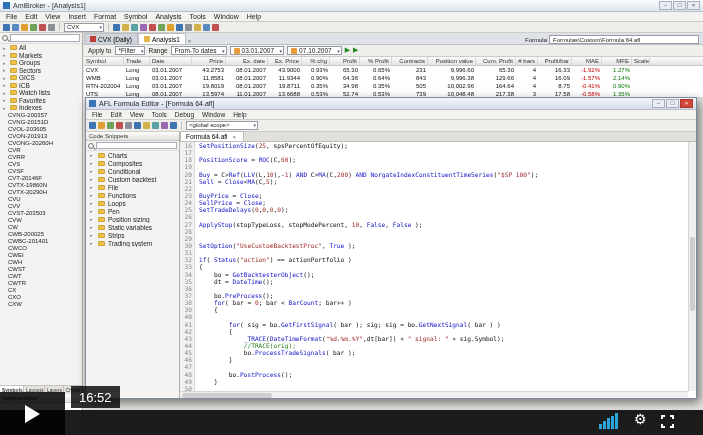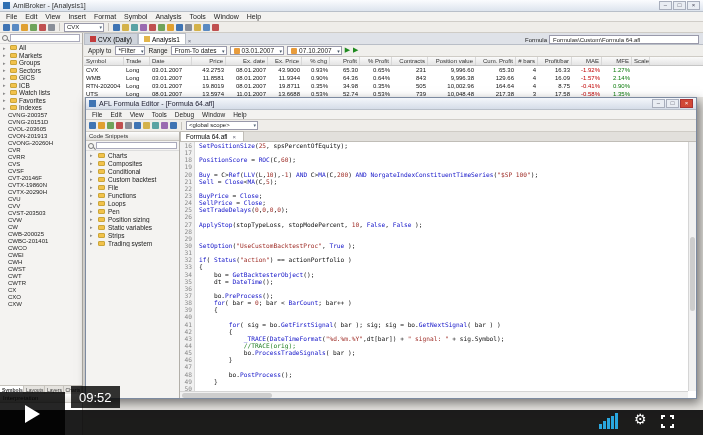--- a/index.html
+++ b/index.html
@@ -643,21 +643,21 @@
         </div>
     </div>
   </div>
 
   <div class="ctrlbar">
     
   </div>
   <div class="bigplay">
       <span class="tri"></span>
     </div>
-  <div class="timebox">09:52</div>
+  <div class="timebox">16:52</div>
   <div class="vol">
       <span></span>
       <span></span>
       <span></span>
       <span></span>
       <span></span>
     </div>
   <div class="gear uic">⚙</div>
   <div class="fs">
       <i></i>

